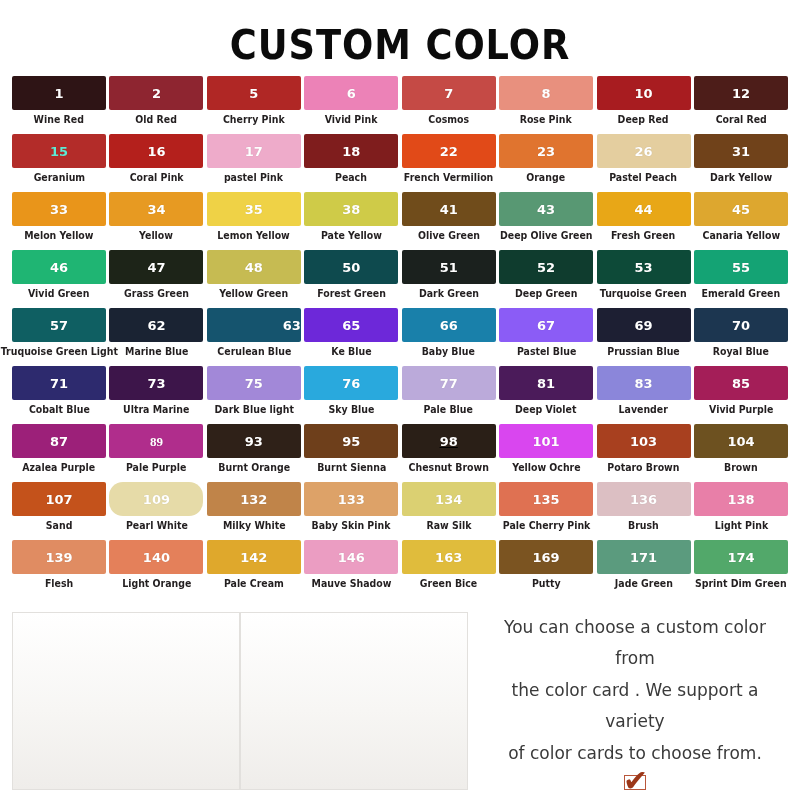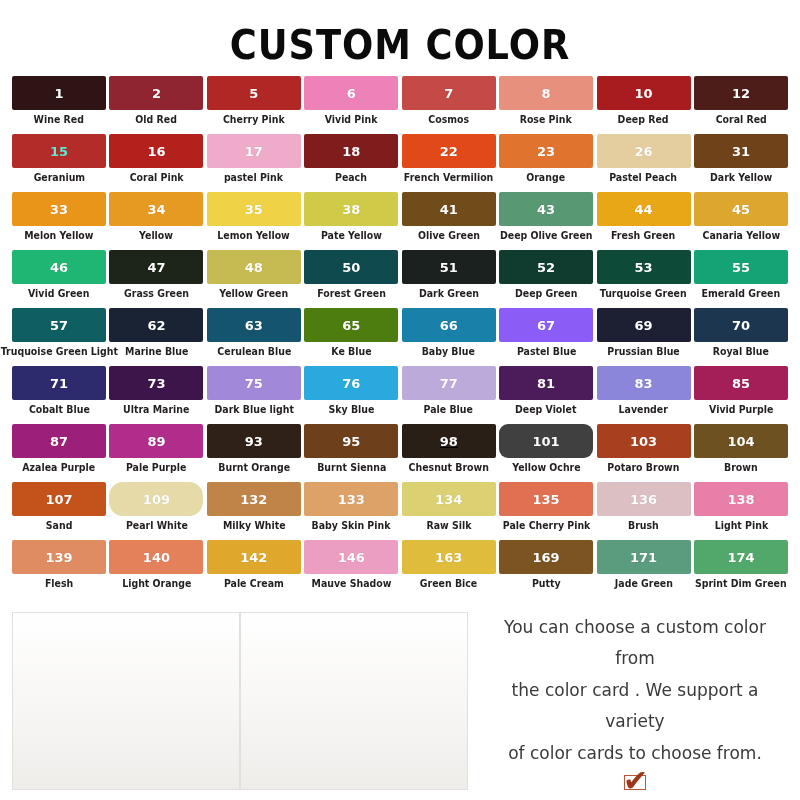--- a/index.html
+++ b/index.html
@@ -361,27 +361,27 @@
           </div>
           <div class="chip-name">Truquoise Green Light</div>
         </div>
         <div class="cell">
           <div class="chip" style="background: rgb(26, 35, 51);">
             <span class="chip-num" style="color: rgb(255, 255, 255);">62</span>
           </div>
           <div class="chip-name">Marine Blue</div>
         </div>
         <div class="cell">
-          <div class="chip" style="background: rgb(21, 84, 110);">
+          <div class="chip" style="background: rgb(21, 84, 110); justify-content: flex-end;">
             <span class="chip-num" style="color: rgb(255, 255, 255);">63</span>
           </div>
           <div class="chip-name">Cerulean Blue</div>
         </div>
         <div class="cell">
-          <div class="chip" style="background: #4d7c0f;">
+          <div class="chip" style="background: #6d28d9;">
             <span class="chip-num" style="color: rgb(255, 255, 255);">65</span>
           </div>
           <div class="chip-name">Ke Blue</div>
         </div>
         <div class="cell">
           <div class="chip" style="background: rgb(25, 128, 170);">
             <span class="chip-num" style="color: rgb(255, 255, 255);">66</span>
           </div>
           <div class="chip-name">Baby  Blue</div>
         </div>
@@ -456,21 +456,21 @@
       </div>
       <div class="row">
         <div class="cell">
           <div class="chip" style="background: rgb(156, 32, 121);">
             <span class="chip-num" style="color: rgb(255, 255, 255);">87</span>
           </div>
           <div class="chip-name">Azalea Purple</div>
         </div>
         <div class="cell">
           <div class="chip" style="background: rgb(176, 45, 140);">
-            <span class="chip-num" style="color: rgb(255, 255, 255);">89</span>
+            <span class="chip-num" style="color: rgb(255, 255, 255); font-family: Liberation Serif, serif;">89</span>
           </div>
           <div class="chip-name">Pale Purple</div>
         </div>
         <div class="cell">
           <div class="chip" style="background: rgb(47, 33, 24);">
             <span class="chip-num" style="color: rgb(255, 255, 255);">93</span>
           </div>
           <div class="chip-name">Burnt Orange</div>
         </div>
         <div class="cell">
@@ -479,21 +479,21 @@
           </div>
           <div class="chip-name">Burnt Sienna</div>
         </div>
         <div class="cell">
           <div class="chip" style="background: rgb(42, 31, 23); text-decoration: underline;">
             <span class="chip-num" style="color: rgb(255, 255, 255);">98</span>
           </div>
           <div class="chip-name">Chesnut Brown</div>
         </div>
         <div class="cell">
-          <div class="chip" style="background: #404040; border-radius: 9px;">
+          <div class="chip" style="background: #d946ef;">
             <span class="chip-num" style="color: rgb(255, 255, 255);">101</span>
           </div>
           <div class="chip-name">Yellow Ochre</div>
         </div>
         <div class="cell">
           <div class="chip" style="background: rgb(168, 64, 31);">
             <span class="chip-num" style="color: rgb(255, 255, 255);">103</span>
           </div>
           <div class="chip-name">Potaro Brown</div>
         </div>

